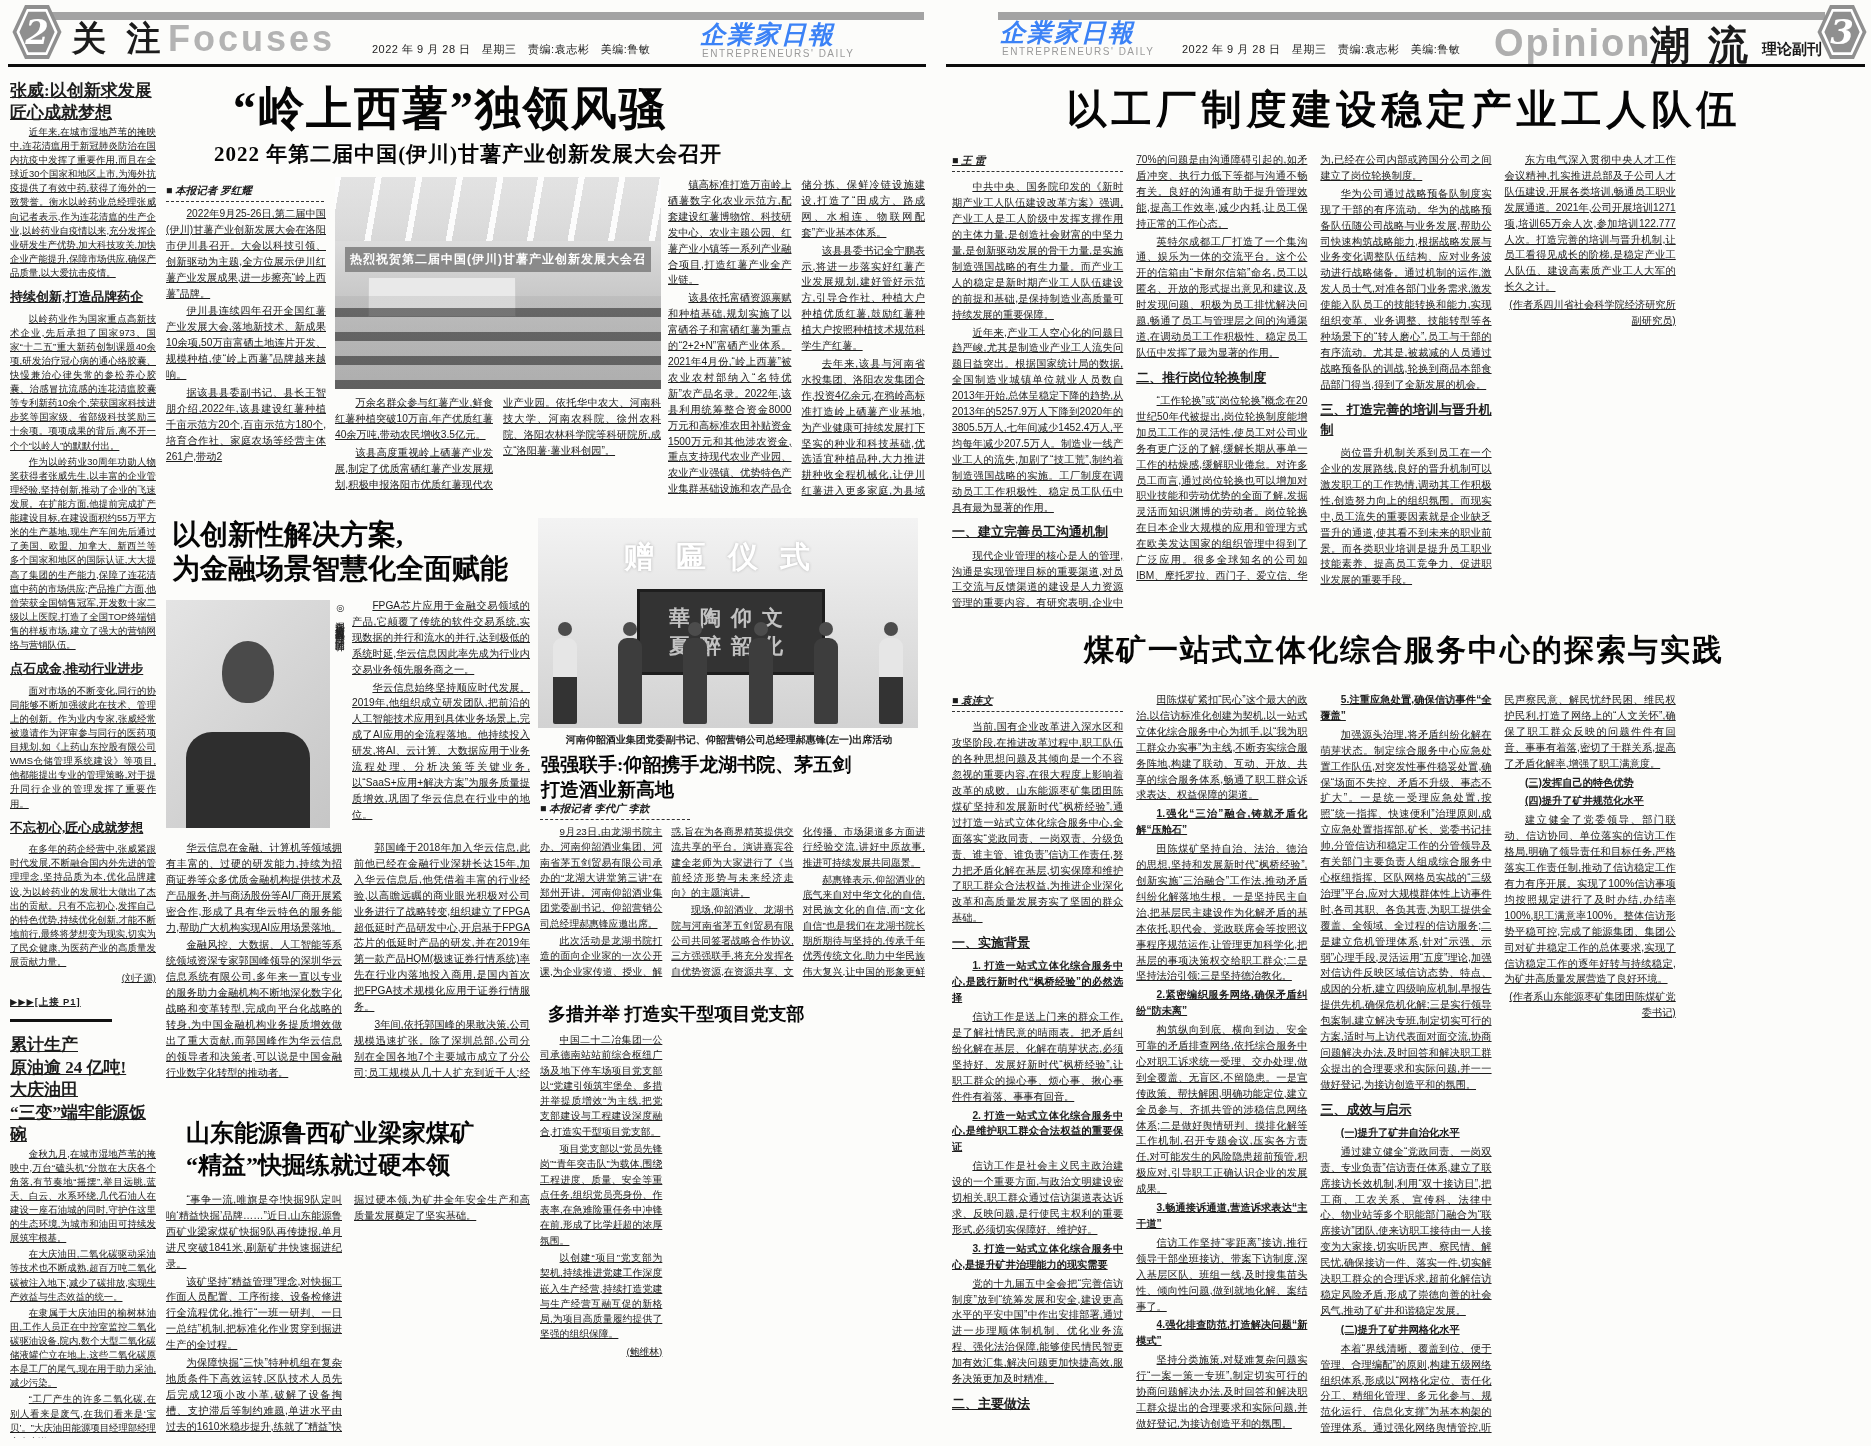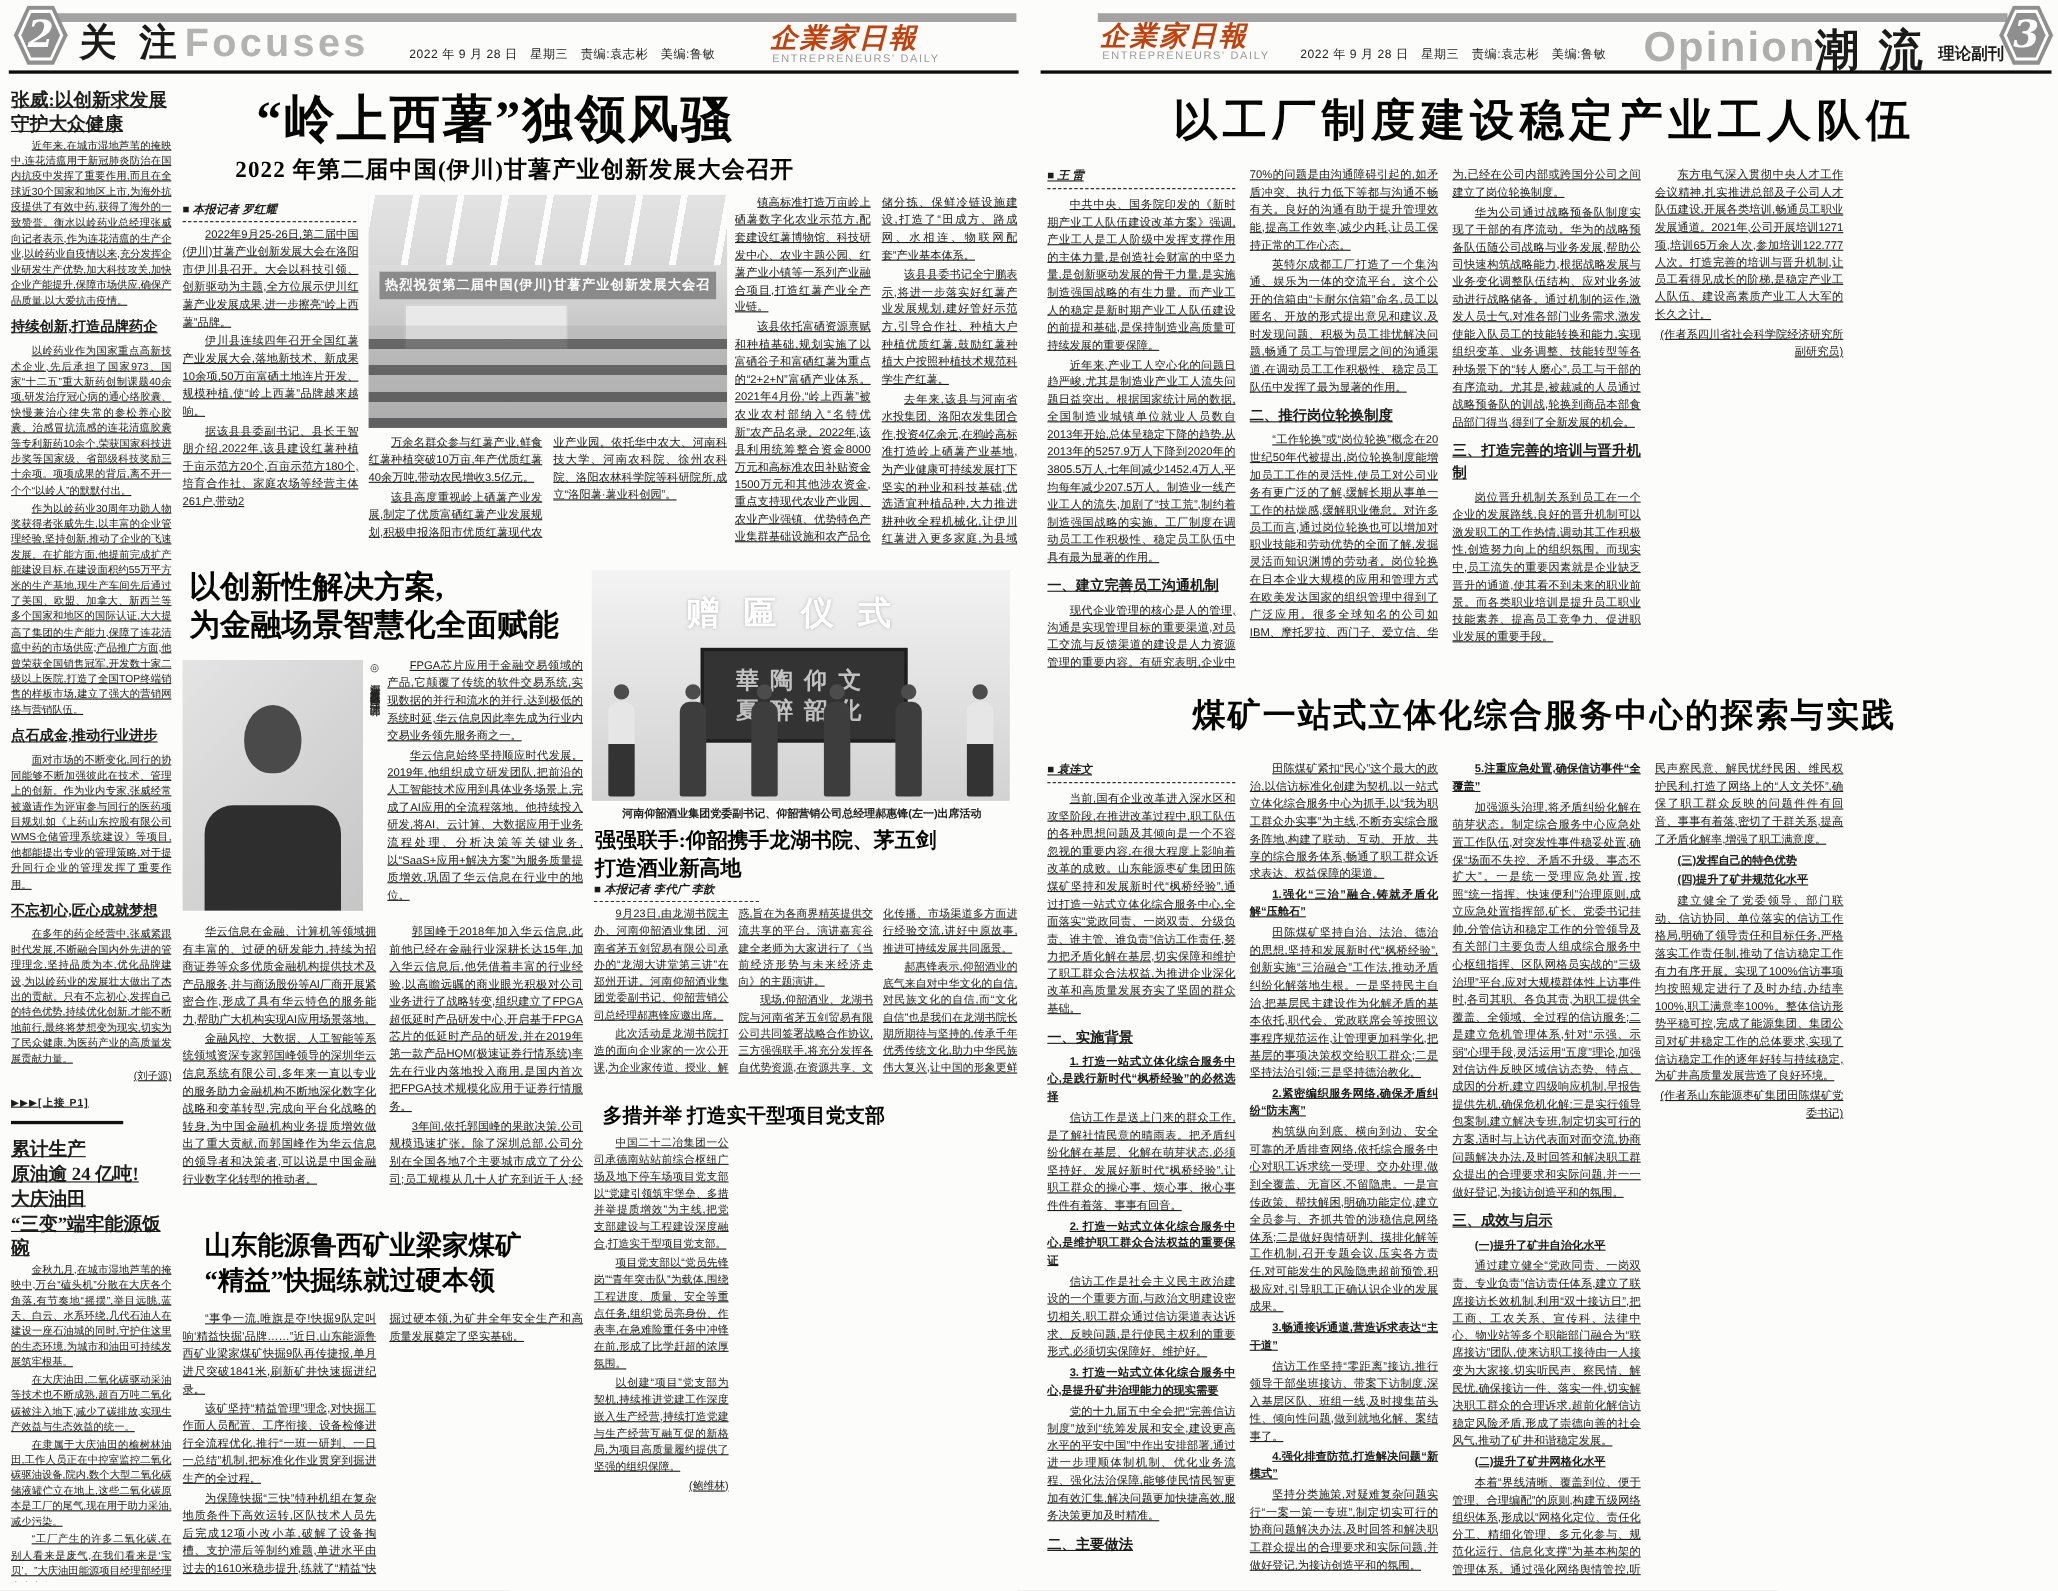--- a/index.html
+++ b/index.html
@@ -15,21 +15,21 @@
   .hex i{position:absolute;inset:0;clip-path:polygon(26% 2%,74% 2%,99% 50%,74% 98%,26% 98%,1% 50%);}
   .hex .o{background:#8f8f8f;}
   .hex .w{inset:4px;background:#fff;}
   .hex .g{inset:7px;background:#8f8f8f;}
   .hex b{position:absolute;inset:0;display:flex;align-items:center;justify-content:center;
          color:#fff;font-size:34px;font-family:"DejaVu Serif",serif;font-style:italic;}
   .sec-cn{font-family:"Liberation Serif","DejaVu Serif",serif;font-weight:900;font-size:34px;letter-spacing:6px;}
   .sec-en{font-weight:bold;font-size:36px;color:#b3b3b3;letter-spacing:3px;}
   .dateline{font-size:11px;color:#222;letter-spacing:.5px;}
   .masthead-cn{font-family:"DejaVu Serif","Liberation Serif",serif;font-weight:900;font-style:italic;
-               font-size:25px;color:#c2410c;letter-spacing:2px;}
+               font-size:25px;color:#3b82f6;letter-spacing:2px;}
   .masthead-en{font-size:10px;color:#9a9a9a;letter-spacing:1.5px;}
   .blackrule{position:absolute;height:3px;background:#0c0c0c;}
   .opinion-en{font-weight:bold;font-size:38px;color:#aeaeae;letter-spacing:2px;}
   .opinion-cn{font-family:"Liberation Serif","DejaVu Serif",serif;font-weight:900;font-size:40px;letter-spacing:4px;}
   .opinion-sub{font-weight:bold;font-size:15px;}
 
   
   .hl{font-family:"Liberation Serif","DejaVu Serif",serif;font-weight:900;color:#050505;}
   .h-main{font-size:46px;letter-spacing:2px;}
   .h-sub{font-size:21px;font-weight:700;letter-spacing:1px;margin-top:6px;}
@@ -102,21 +102,21 @@
     <span class="sec-cn" style="position:absolute;left:72px;top:16px">关 注</span>
     <span class="sec-en" style="position:absolute;left:168px;top:18px">Focuses</span>
     <span class="dateline" style="position:absolute;left:372px;top:42px">2022 年 9 月 28 日　星期三　责编:袁志彬　美编:鲁敏</span>
     <span class="masthead-cn" style="position:absolute;left:700px;top:18px">企業家日報</span>
     <span class="masthead-en" style="position:absolute;left:702px;top:48px">ENTREPRENEURS' DAILY</span>
     <div class="blackrule" style="left:8px;right:6px;top:64px"></div>
 
     <div class="col" style="left:10px;top:80px;width:146px;height:1358px;font-size:9.4px;line-height:1.5">
       <div>
           <div class="fl-t">张威:以创新求发展</div>
-          <div class="fl-t">守护大众健康</div>
+          <div class="fl-t">匠心成就梦想</div>
           <div class="fl-p">近年来,在城市湿地芦苇的掩映中,连花清瘟用于新冠肺炎防治在国内抗疫中发挥了重要作用,而且在全球近30个国家和地区上市,为海外抗疫提供了有效中药,获得了海外的一致赞誉。衡水以岭药业总经理张威向记者表示,作为连花清瘟的生产企业,以岭药业自疫情以来,充分发挥企业研发生产优势,加大科技攻关,加快企业产能提升,保障市场供应,确保产品质量,以大爱抗击疫情。</div>
           <div class="fl-h">持续创新,打造品牌药企</div>
           <div class="fl-p">以岭药业作为国家重点高新技术企业,先后承担了国家973、国家“十二五”重大新药创制课题40余项,研发治疗冠心病的通心络胶囊、快慢兼治心律失常的参松养心胶囊、治感冒抗流感的连花清瘟胶囊等专利新药10余个,荣获国家科技进步奖等国家级、省部级科技奖励三十余项。项项成果的背后,离不开一个个“以岭人”的默默付出。</div>
           <div class="fl-p">作为以岭药业30周年功勋人物奖获得者张威先生,以丰富的企业管理经验,坚持创新,推动了企业的飞速发展。在扩能方面,他提前完成扩产能建设目标,在建设面积约55万平方米的生产基地,现生产车间先后通过了美国、欧盟、加拿大、新西兰等多个国家和地区的国际认证,大大提高了集团的生产能力,保障了连花清瘟中药的市场供应;产品推广方面,他曾荣获全国销售冠军,开发数十家二级以上医院,打造了全国TOP终端销售的样板市场,建立了强大的营销网络与营销队伍。</div>
           <div class="fl-h">点石成金,推动行业进步</div>
           <div class="fl-p">面对市场的不断变化,同行的协同能够不断加强彼此在技术、管理上的创新。作为业内专家,张威经常被邀请作为评审参与同行的医药项目规划,如《上药山东控股有限公司WMS仓储管理系统建设》等项目,他都能提出专业的管理策略,对于提升同行企业的管理发挥了重要作用。</div>
           <div class="fl-h">不忘初心,匠心成就梦想</div>
           <div class="fl-p">在多年的药企经营中,张威紧跟时代发展,不断融合国内外先进的管理理念,坚持品质为本,优化品牌建设,为以岭药业的发展壮大做出了杰出的贡献。只有不忘初心,发挥自己的特色优势,持续优化创新,才能不断地前行,最终将梦想变为现实,切实为了民众健康,为医药产业的高质量发展贡献力量。</div>
           <div class="fl-credit">(刘子源)</div>
           <div class="fl-cont">▶▶▶[上接 P1]</div>

